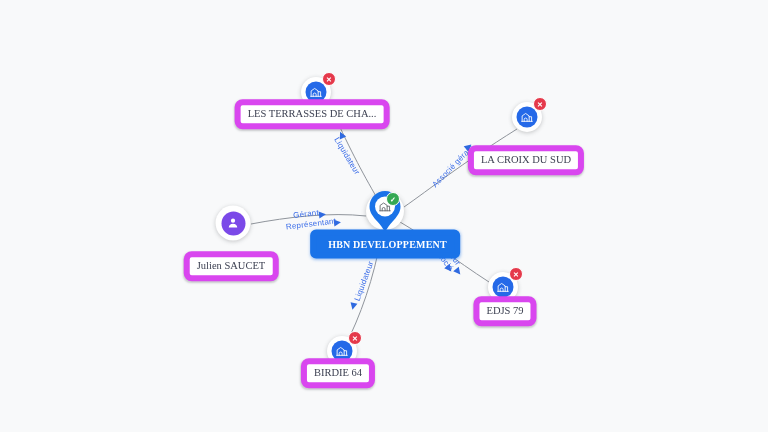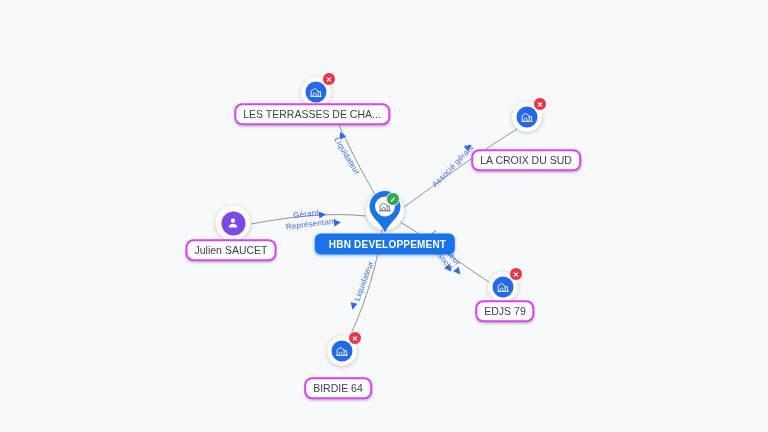--- a/index.html
+++ b/index.html
@@ -51,27 +51,27 @@
   
   .pin-halo{position:absolute;left:385px;top:211px;width:38px;height:38px;border-radius:50%;
             background:#fff;box-shadow:0 1px 5px rgba(60,64,67,.3);
             transform:translate(-50%,-50%);z-index:3;}
   .pin{position:absolute;left:363px;top:190px;z-index:4;cursor:pointer;}
 
   
   .pill{position:absolute;z-index:5;transform:translate(-50%,-50%);
         background:#fff;color:#3d4152;font-size:10.5px;line-height:1;
         padding:3.5px 7px;border-radius:8px;white-space:nowrap;
-        border:2px solid #d946ef;box-shadow:0 1px 2px rgba(60,64,67,.25);
-        cursor:pointer;}
+        border:6px solid #d946ef;box-shadow:0 1px 2px rgba(60,64,67,.25);
+        cursor:pointer;font-family:Liberation Serif, serif;}
   #p-terrasses{left:312px;top:114px;}
   #p-croix{left:526px;top:143px;margin-top:17px;}
-  #p-julien{left:231px;top:250px;}
+  #p-julien{left:231px;top:266px;}
   #p-edjs{left:505px;top:311px;}
-  #p-birdie{left:338px;top:388px;}
+  #p-birdie{left:338px;top:373px;}
   #p-hbn{left:385px;top:244px;background:#1a73e8;color:#fff;border-color:#1a73e8;
          font-size:10px;font-weight:bold;letter-spacing:.2px;border-radius:6px;
          box-shadow:0 1px 3px rgba(26,115,232,.4);z-index:5;padding-left:12px;}
 </style>
 </head>
 <body>
 
 <div class="stage">
 
   <svg class="edges" width="768" height="432" viewBox="0 0 768 432">

